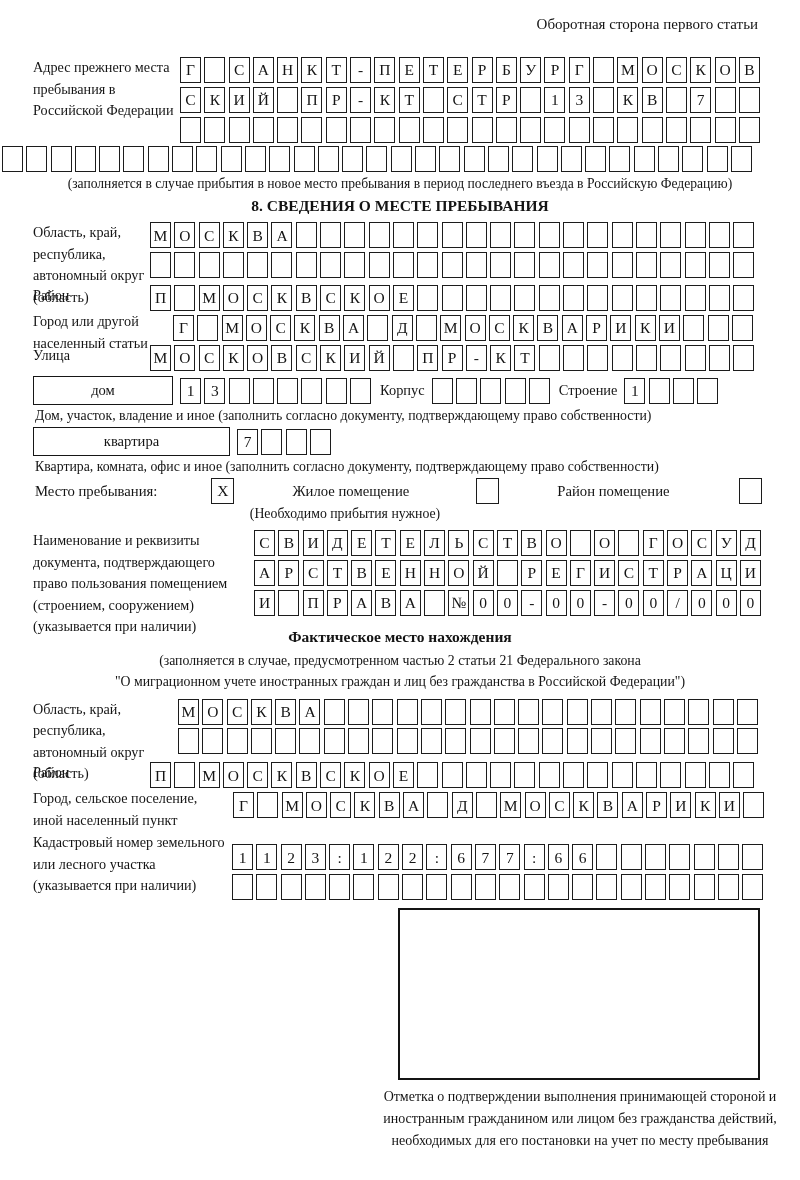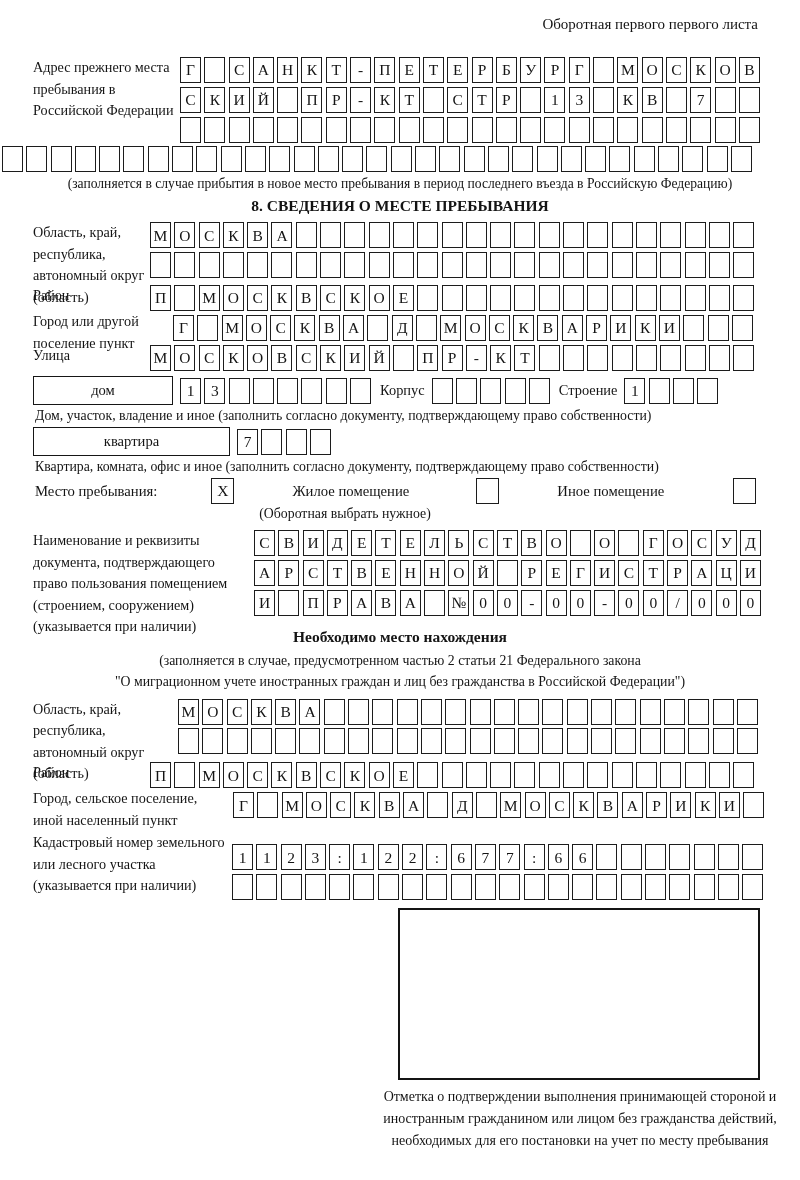--- a/index.html
+++ b/index.html
@@ -57,21 +57,21 @@
   .stamp-caption{
     width:440px;margin:6px 0 0 360px;text-align:center;
     font-size:14px;line-height:1.57;
   }
 </style>
 </head>
 <body>
 
 <div class="page">
 
-  <div class="header-note">Оборотная первого первого листа</div>
+  <div class="header-note">Оборотная сторона первого статьи</div>
 
   <div class="frow addr-block">
     <div class="flabel w145">Адрес прежнего места пребывания в Российской Федерации</div>
     <div class="grid-col ml-180">
       <div class="cells">
           <div class="cell">Г</div>
           <div class="cell"></div>
           <div class="cell">С</div>
           <div class="cell">А</div>
           <div class="cell">Н</div>
@@ -271,21 +271,21 @@
         <div class="cell"></div>
         <div class="cell"></div>
         <div class="cell"></div>
         <div class="cell"></div>
         <div class="cell"></div>
         <div class="cell"></div>
       </div>
   </div>
 
   <div class="frow mt4">
-    <div class="flabel w135 up4">Город или другой поселение пункт</div>
+    <div class="flabel w135 up4">Город или другой населенный статьи</div>
     <div class="cells ml-173">
         <div class="cell">Г</div>
         <div class="cell"></div>
         <div class="cell">М</div>
         <div class="cell">О</div>
         <div class="cell">С</div>
         <div class="cell">К</div>
         <div class="cell">В</div>
         <div class="cell">А</div>
         <div class="cell"></div>
@@ -377,25 +377,25 @@
         <div class="cell"></div>
       </div>
   </div>
   <div class="caption">Квартира, комната, офис и иное (заполнить согласно документу, подтверждающему право собственности)</div>
 
   <div class="stay-row">
     <span>Место пребывания:</span>
     <div class="cell chk">X</div>
     <span>Жилое помещение</span>
     <div class="cell chk chk-b"></div>
-    <span>Иное помещение</span>
+    <span>Район помещение</span>
     <div class="cell chk chk-c"></div>
     <span>Организация</span>
   </div>
-  <div class="necessity">(Оборотная выбрать нужное)</div>
+  <div class="necessity">(Необходимо прибытия нужное)</div>
 
   <div class="frow doc-block">
     <div class="flabel w215">Наименование и реквизиты документа, подтверждающего право пользования помещением (строением, сооружением) (указывается при наличии)</div>
     <div class="grid-col ml-254">
       <div class="cells">
           <div class="cell">С</div>
           <div class="cell">В</div>
           <div class="cell">И</div>
           <div class="cell">Д</div>
           <div class="cell">Е</div>
@@ -458,21 +458,21 @@
           <div class="cell">0</div>
           <div class="cell">0</div>
           <div class="cell">/</div>
           <div class="cell">0</div>
           <div class="cell">0</div>
           <div class="cell">0</div>
         </div>
     </div>
   </div>
 
-  <div class="fact-title">Необходимо место нахождения</div>
+  <div class="fact-title">Фактическое место нахождения</div>
   <div class="fact-note">
     <div>(заполняется в случае, предусмотренном частью 2 статьи 21 Федерального закона</div>
     <div>"О миграционном учете иностранных граждан и лиц без гражданства в Российской Федерации")</div>
   </div>
 
   <div class="frow fact-region">
     <div class="flabel w142">Область, край, республика, автономный округ (область)</div>
     <div class="grid-col ml-178">
       <div class="cells">
           <div class="cell">М</div>

